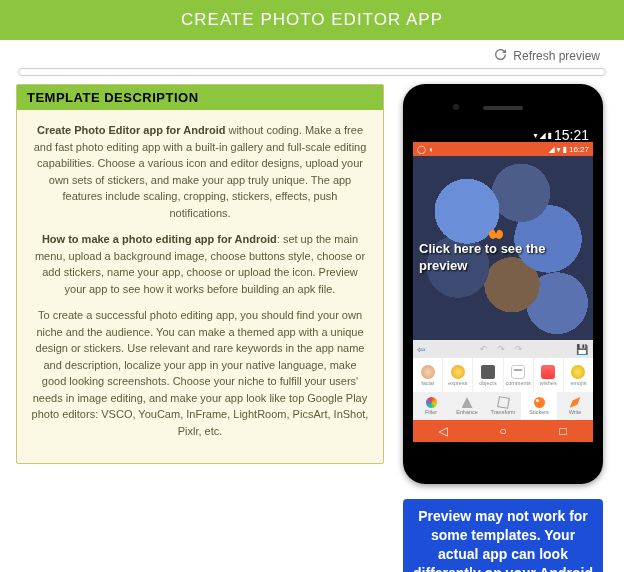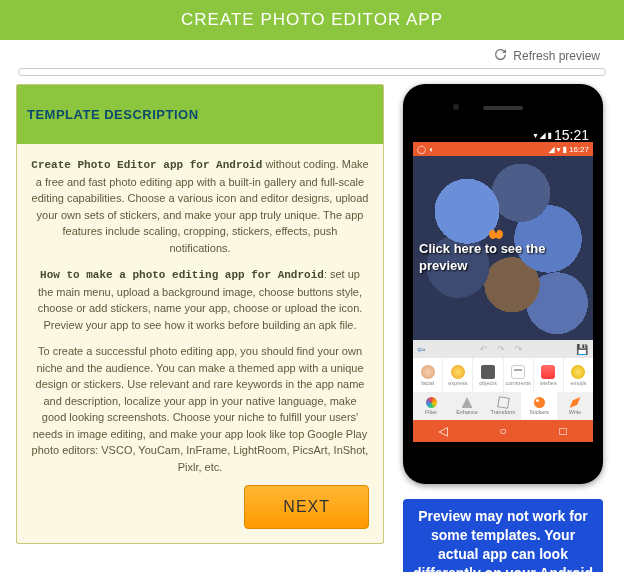--- a/index.html
+++ b/index.html
@@ -9,24 +9,24 @@
   
   .refresh-row { text-align: right; padding: 8px 24px 4px 0; font-size: 12px; color: #666; }
   .refresh-row .ico { display: inline-block; margin-right: 3px; vertical-align: middle; }
   .refresh-row span.txt { vertical-align: middle; cursor: pointer; }
   
   .progress { height: 8px; border: 1px solid #ccc; border-radius: 5px; margin: 0 18px 8px 18px; background: #fff; }
   
   .main { display: flex; align-items: flex-start; padding: 0 16px; }
   
   .desc-panel { flex: 1; background: #fbf8e4; border: 1px solid #c9c57a; border-radius: 2px; margin-right: 14px; }
-  .desc-head { background: #8cc63f; color: #0c4a6e; font-size: 13px; font-weight: 600; padding: 22px 10px; letter-spacing: 0.5px; }
+  .desc-head { background: #8cc63f; color: #000000; font-size: 13px; font-weight: 600; padding: 5px 10px; letter-spacing: 0.5px; }
   .desc-body { padding: 12px 14px 14px 14px; font-size: 11px; line-height: 1.5; color: #5c5c3a; text-align: center; }
   .desc-body p { margin-bottom: 10px; }
-  .desc-body strong { font-weight: 700; color: #4a4a2e; font-family: Liberation Mono, monospace; }
+  .desc-body strong { font-weight: 700; color: #4a4a2e; }
   .req-line { font-size: 11px; color: #6b6b40; margin-top: 6px; margin-bottom: 10px; }
   .req-line .req { color: #c00; font-weight: bold; }
   .next-btn { display:block; margin-left:auto; margin-right:0; background: linear-gradient(#ffb733,#ff9a00); border: 1px solid #e08800; border-radius: 4px; padding: 12px 38px; font-size: 16px; font-weight: 400; color: #333; cursor: pointer; letter-spacing: 1px; }
   
   .phone-col { width: 210px; display:flex; flex-direction:column; align-items:center; }
   .phone { width: 200px; height: 400px; background: #000; border-radius: 22px; position: relative; padding: 44px 10px 42px 10px; box-shadow: 0 2px 6px rgba(0,0,0,0.4); }
   .phone .speaker { position:absolute; top:22px; left:50%; transform:translateX(-50%); width:40px; height:4px; background:#333; border-radius:3px; }
   .phone .cam { position:absolute; top:20px; left:50px; width:6px; height:6px; background:#222; border-radius:50%; }
   .screen { width: 100%; height: 100%; background: #fff; position: relative; overflow: hidden; display:flex; flex-direction:column; }
   
@@ -92,21 +92,20 @@
 
 <div class="progress"></div>
 
 <div class="main">
   <div class="desc-panel">
     <div class="desc-head">TEMPLATE DESCRIPTION</div>
     <div class="desc-body">
       <p><strong>Create Photo Editor app for Android</strong><span> without coding. Make a free and fast photo editing app with a built-in gallery and full-scale editing capabilities. Choose a various icon and editor designs, upload your own sets of stickers, and make your app truly unique. The app features include scaling, cropping, stickers, effects, push notifications.</span></p>
       <p><strong>How to make a photo editing app for Android</strong><span>: set up the main menu, upload a background image, choose buttons style, choose or add stickers, name your app, choose or upload the icon. Preview your app to see how it works before building an apk file.</span></p>
       <p>To create a successful photo editing app, you should find your own niche and the audience. You can make a themed app with a unique design or stickers. Use relevant and rare keywords in the app name and description, localize your app in your native language, make good looking screenshots. Choose your niche to fulfill your users' needs in image editing, and make your app look like top Google Play photo editors: VSCO, YouCam, InFrame, LightRoom, PicsArt, InShot, Pixlr, etc.</p>
-      <button class="next-btn">NEXT</button>
     </div>
   </div>
 
   <div class="phone-col">
     <div class="phone">
       <div class="speaker"></div>
       <div class="cam"></div>
       <div class="screen">
         <div class="statusbar1">
           <span>▾</span>

